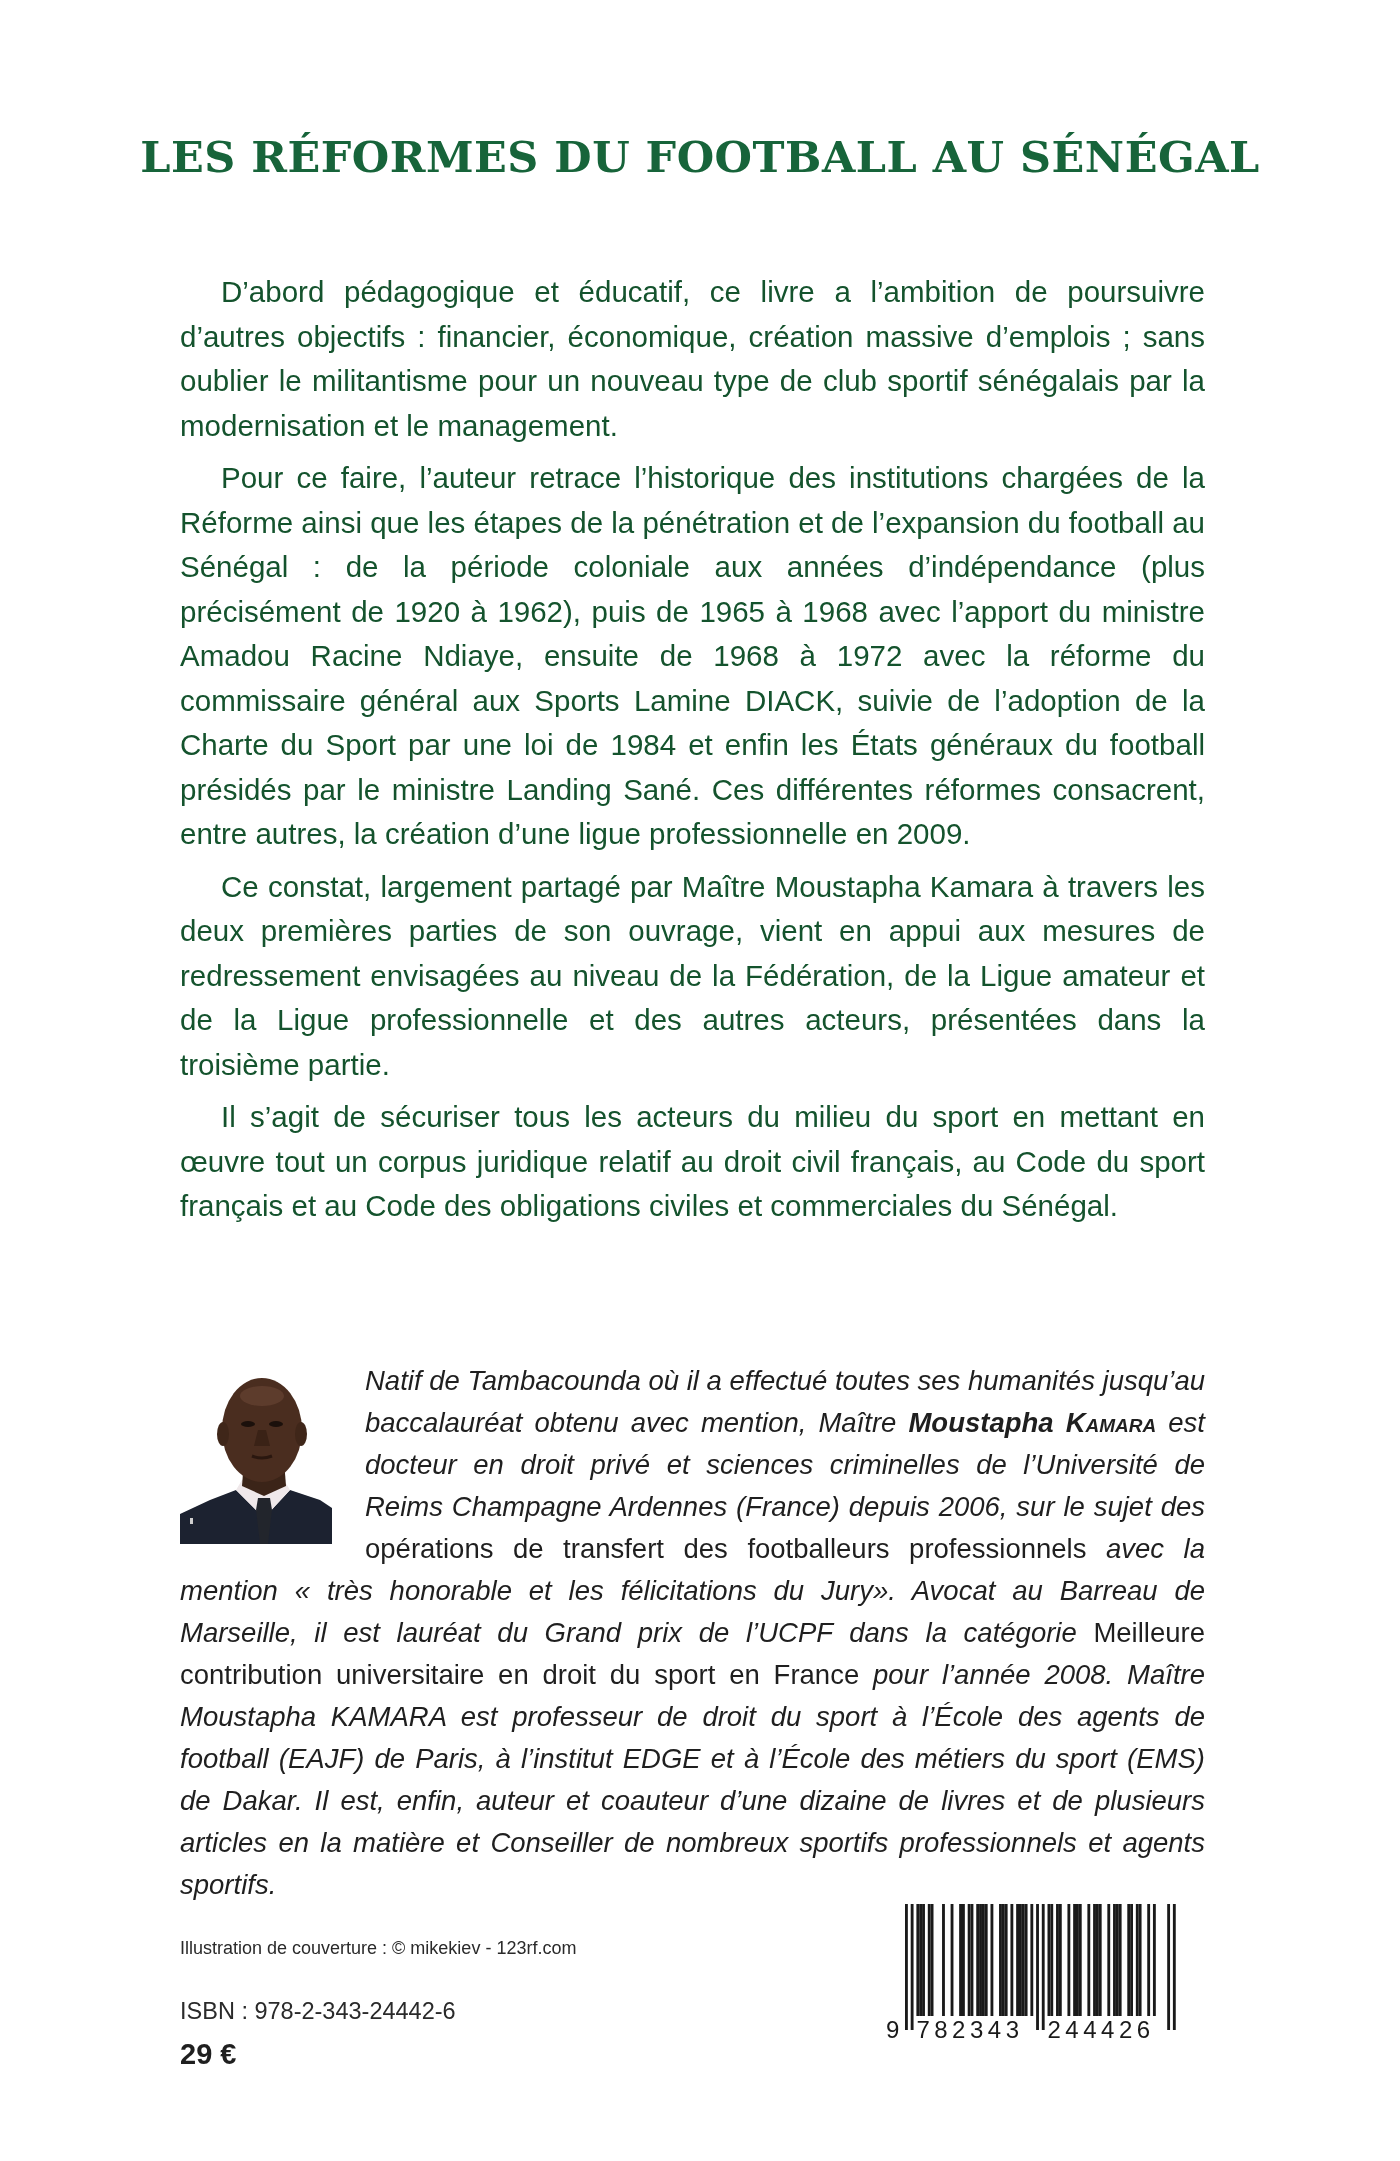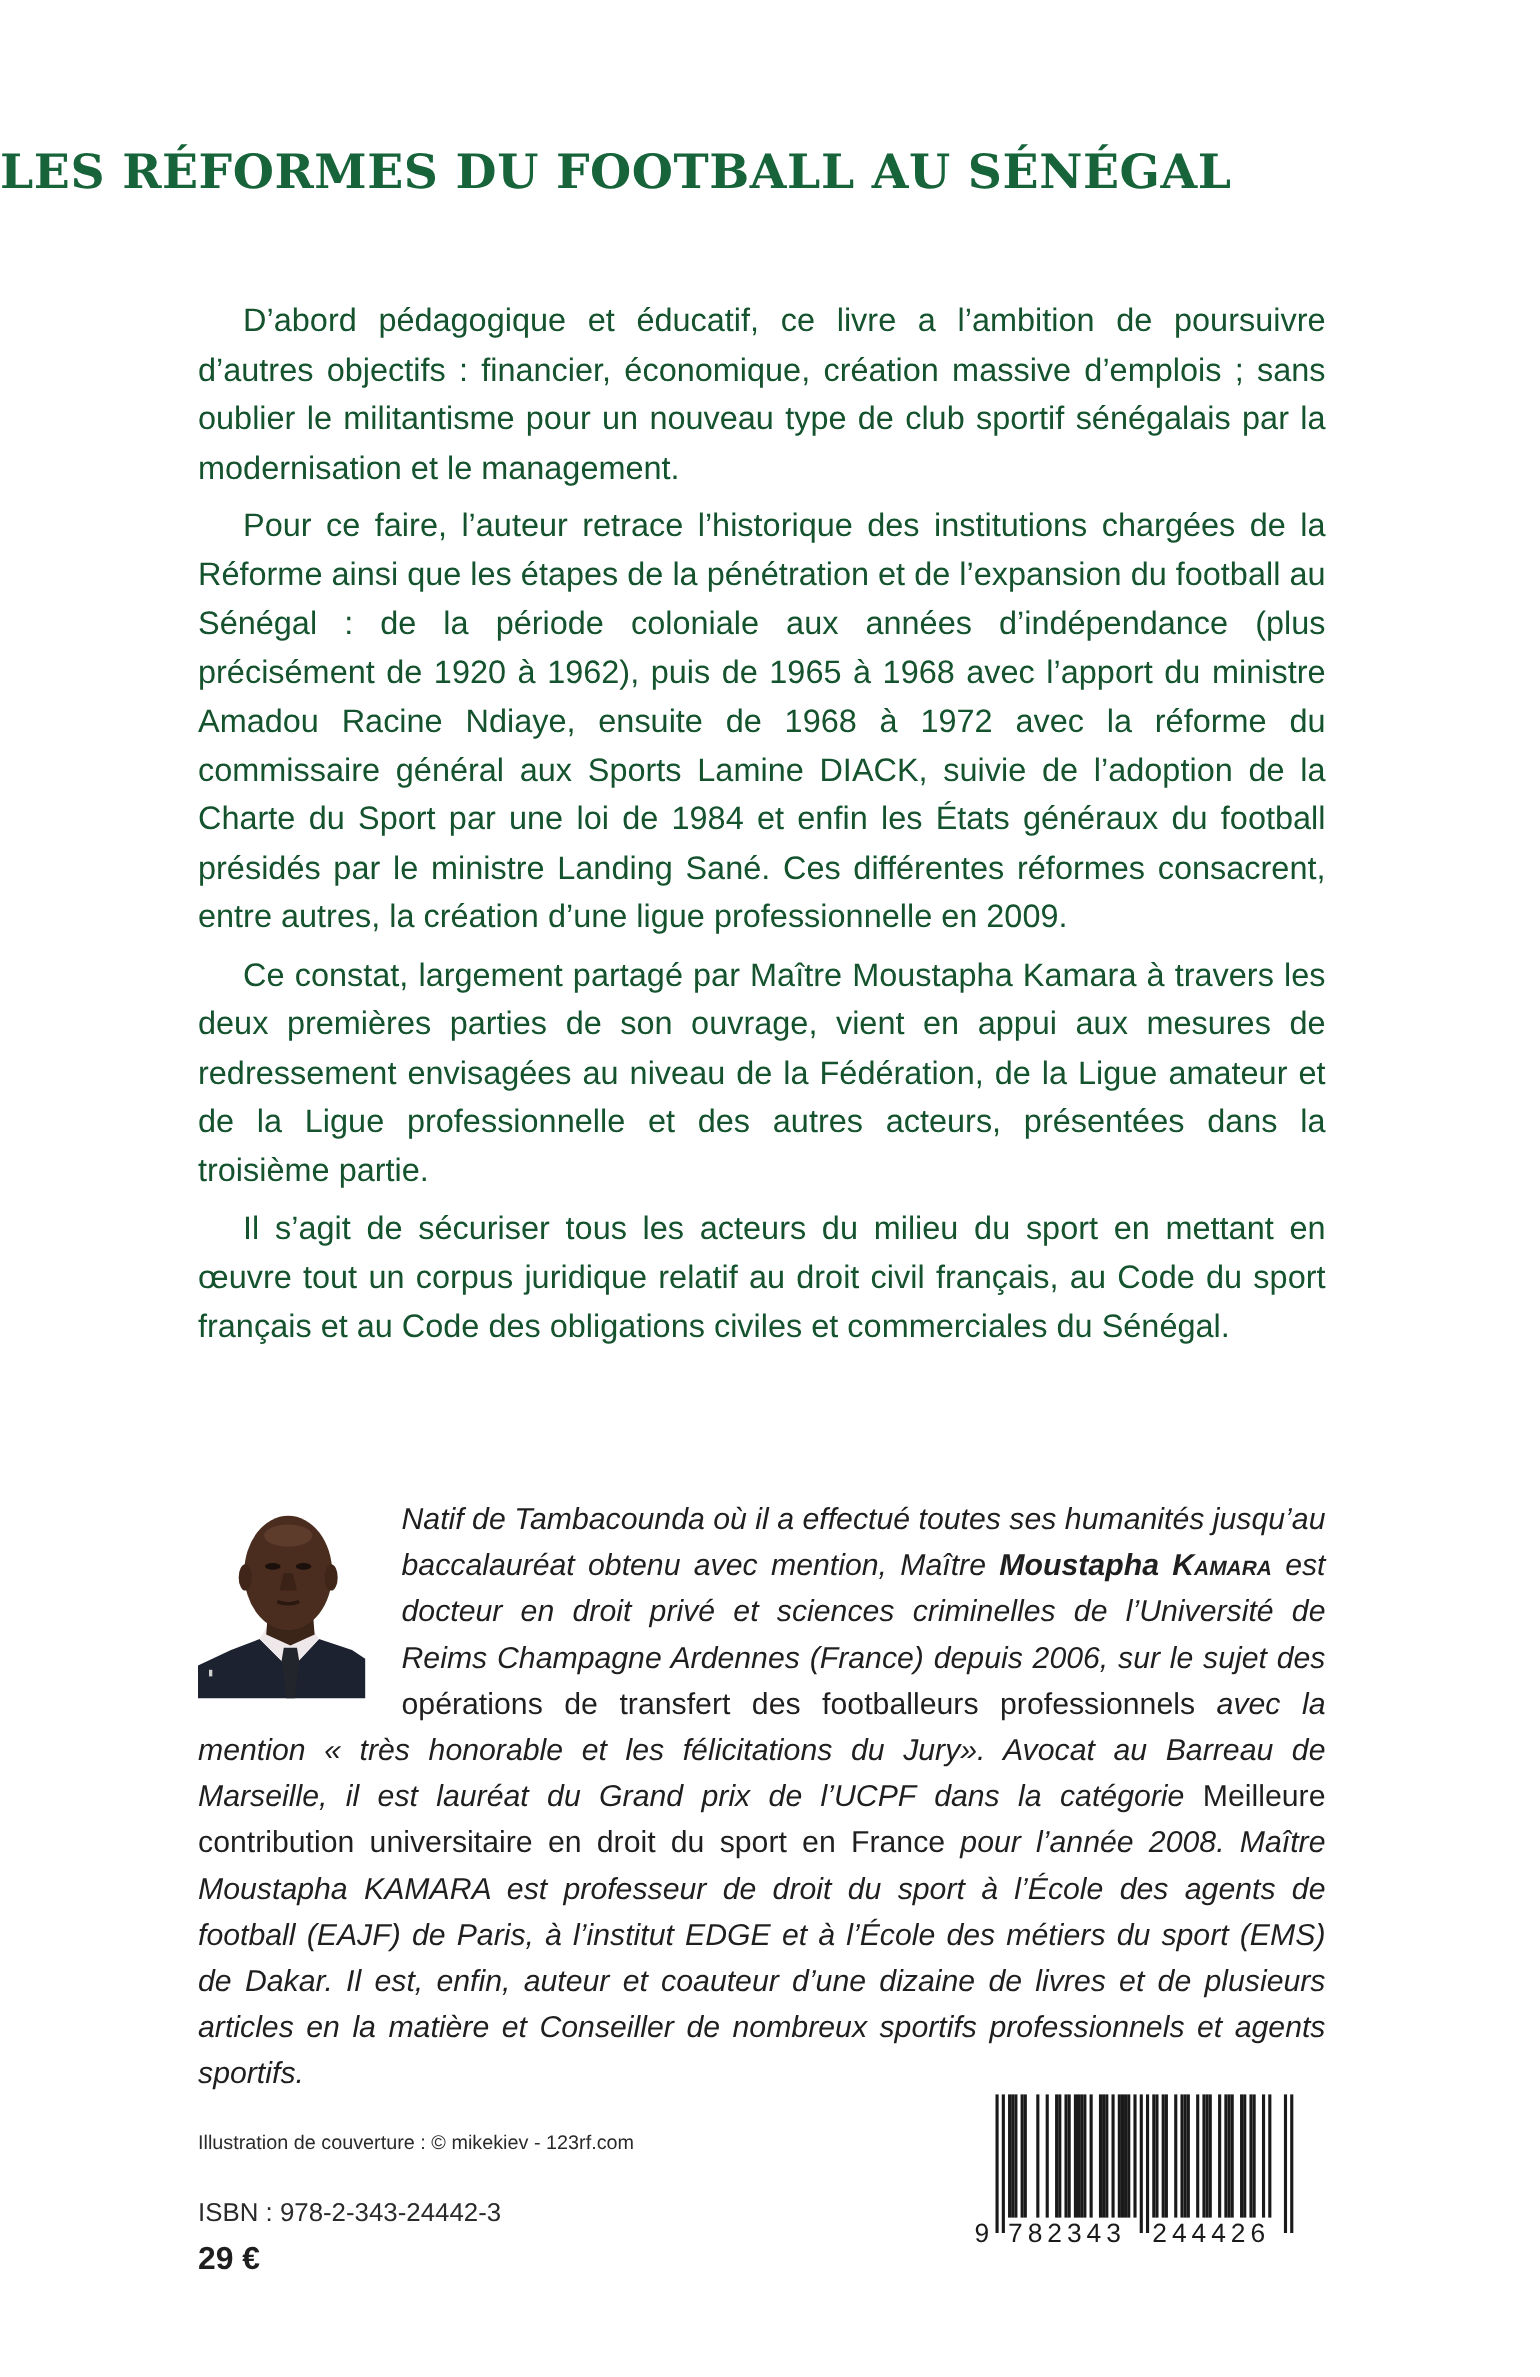--- a/index.html
+++ b/index.html
@@ -1,19 +1,19 @@
 <!DOCTYPE html>
 <html><head>
 <meta charset="utf-8">
 <style>
   html, body { margin: 0; padding: 0; background: #ffffff; }
   body { width: 1400px; height: 2161px; position: relative; overflow: hidden; color: #1f1f1f; }
 
   .title {
-    position: absolute; left: 0; top: 132px; width: 1400px; 
+    position: absolute; left: 0; top: 132px; width: 1400px; text-align: center;
     font-family: "DejaVu Serif", serif; font-weight: bold; font-size: 43px;
     letter-spacing: 0.5px; color: #17643a; margin: 0;
   }
 
   .body-text {
     position: absolute; left: 180px; top: 270px; width: 1025px;
     font-family: "Liberation Sans", sans-serif; font-size: 29.5px; line-height: 44.5px;
     text-align: justify; color: #14532d;
   }
   .body-text p { margin: 0 0 8px 0; text-indent: 41px; }
@@ -87,21 +87,21 @@
       <path d="M78 62 L86 62 L90 78 L74 78 Z" fill="#3a2216"></path>
       <path d="M72 88 Q82 92 92 88" stroke="#2a170f" stroke-width="3" fill="none"></path>
 
       <rect x="10" y="150" width="3" height="6" fill="#cfcfcf"></rect>
     </svg>
   </div>
   <span id="bio-text"><span class="it">Natif de Tambacounda où il a effectué toutes ses humanités jusqu’au baccalauréat obtenu avec mention, Maître </span><span class="strong">Moustapha </span><span class="sc">Kamara</span><span class="it"> est docteur en droit privé et sciences criminelles de l’Université de Reims Champagne Ardennes (France) depuis 2006, sur le sujet des </span><span>opérations de transfert des footballeurs professionnels </span><span class="it">avec la mention « très honorable et les félicitations du Jury». Avocat au Barreau de Marseille, il est lauréat du Grand prix de l’UCPF dans la catégorie </span><span>Meilleure contribution universitaire en droit du sport en France </span><span class="it">pour l’année 2008. Maître Moustapha KAMARA est professeur de droit du sport à l’École des agents de football (EAJF) de Paris, à l’institut EDGE et à l’École des métiers du sport (EMS) de Dakar. Il est, enfin, auteur et coauteur d’une dizaine de livres et de plusieurs articles en la matière et Conseiller de nombreux sportifs professionnels et agents sportifs.</span></span>
 </div>
 
 <div class="credit">Illustration de couverture : © mikekiev - 123rf.com</div>
-<div class="isbn">ISBN : 978-2-343-24442-3</div>
+<div class="isbn">ISBN : 978-2-343-24442-6</div>
 <div class="price">29 €</div>
 
 <svg class="barcode" id="barcode" viewBox="0 0 320 146">
     <rect x="21" y="6" width="2.85" height="126" fill="#1a1a1a"></rect>
     <rect x="26.7" y="6" width="2.85" height="126" fill="#1a1a1a"></rect>
     <rect x="32.4" y="6" width="2.85" height="112" fill="#1a1a1a"></rect>
     <rect x="35.25" y="6" width="2.85" height="112" fill="#1a1a1a"></rect>
     <rect x="38.1" y="6" width="2.85" height="112" fill="#1a1a1a"></rect>
     <rect x="43.8" y="6" width="2.85" height="112" fill="#1a1a1a"></rect>
     <rect x="46.650000000000006" y="6" width="2.85" height="112" fill="#1a1a1a"></rect>

